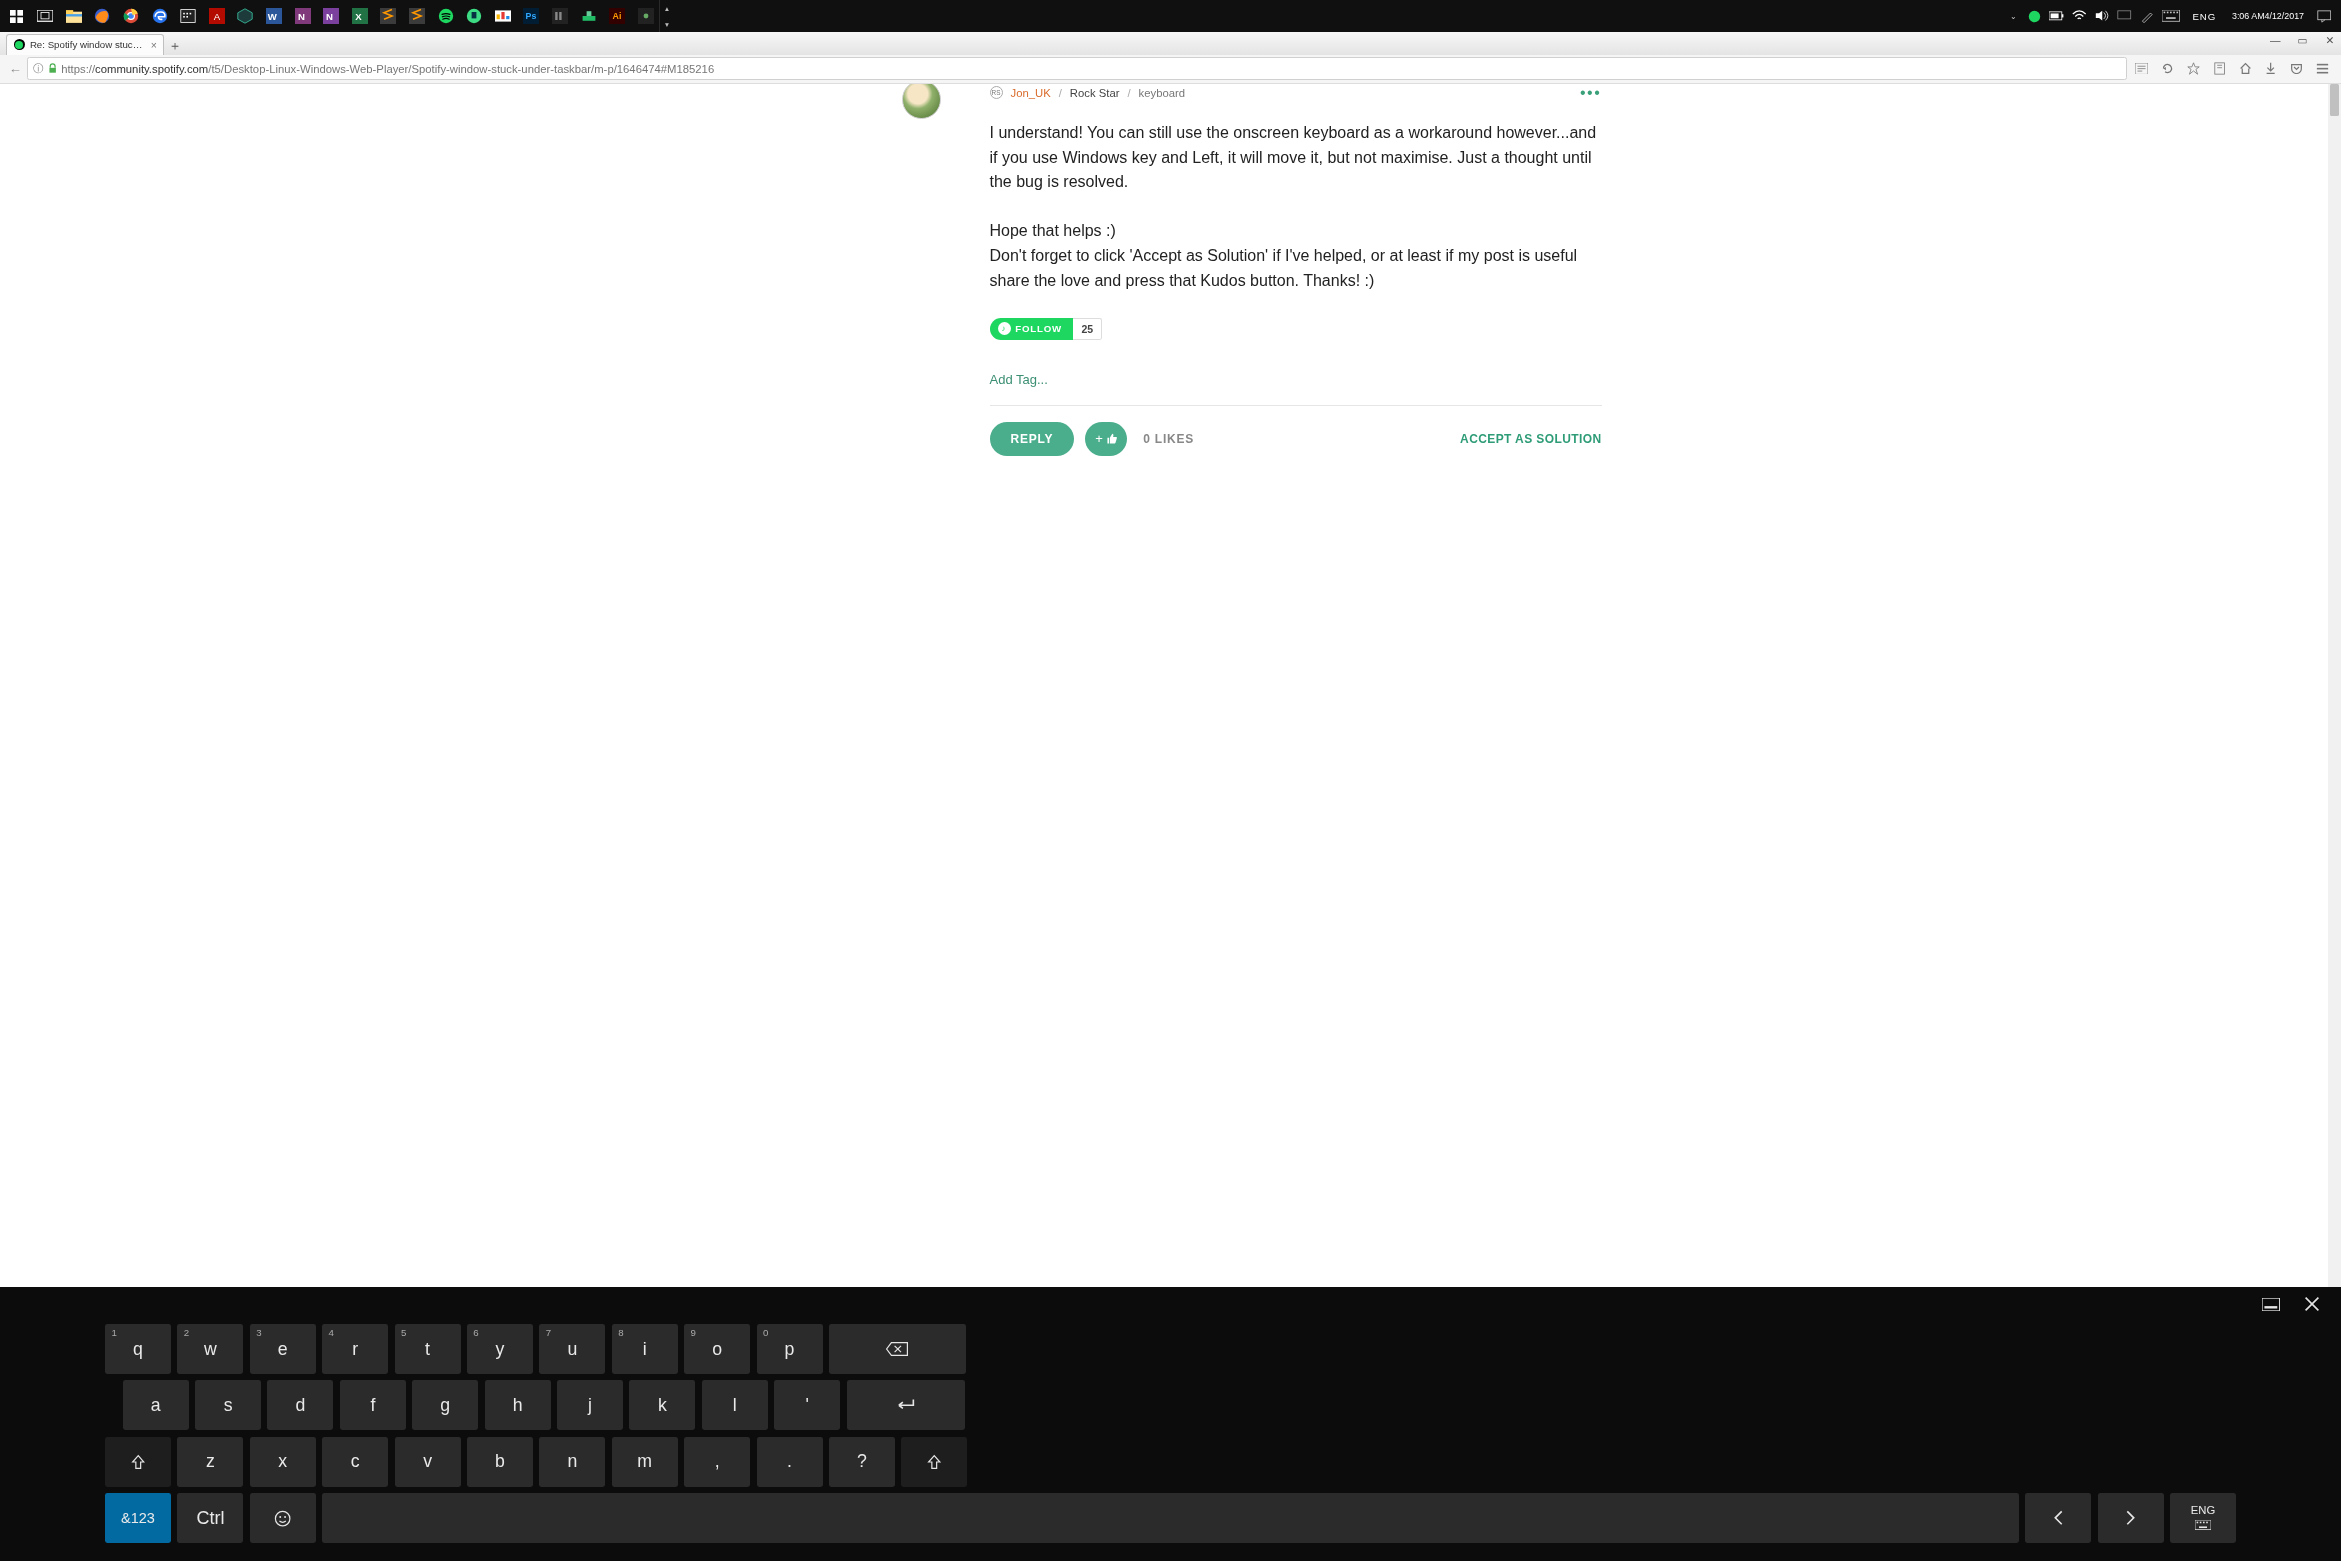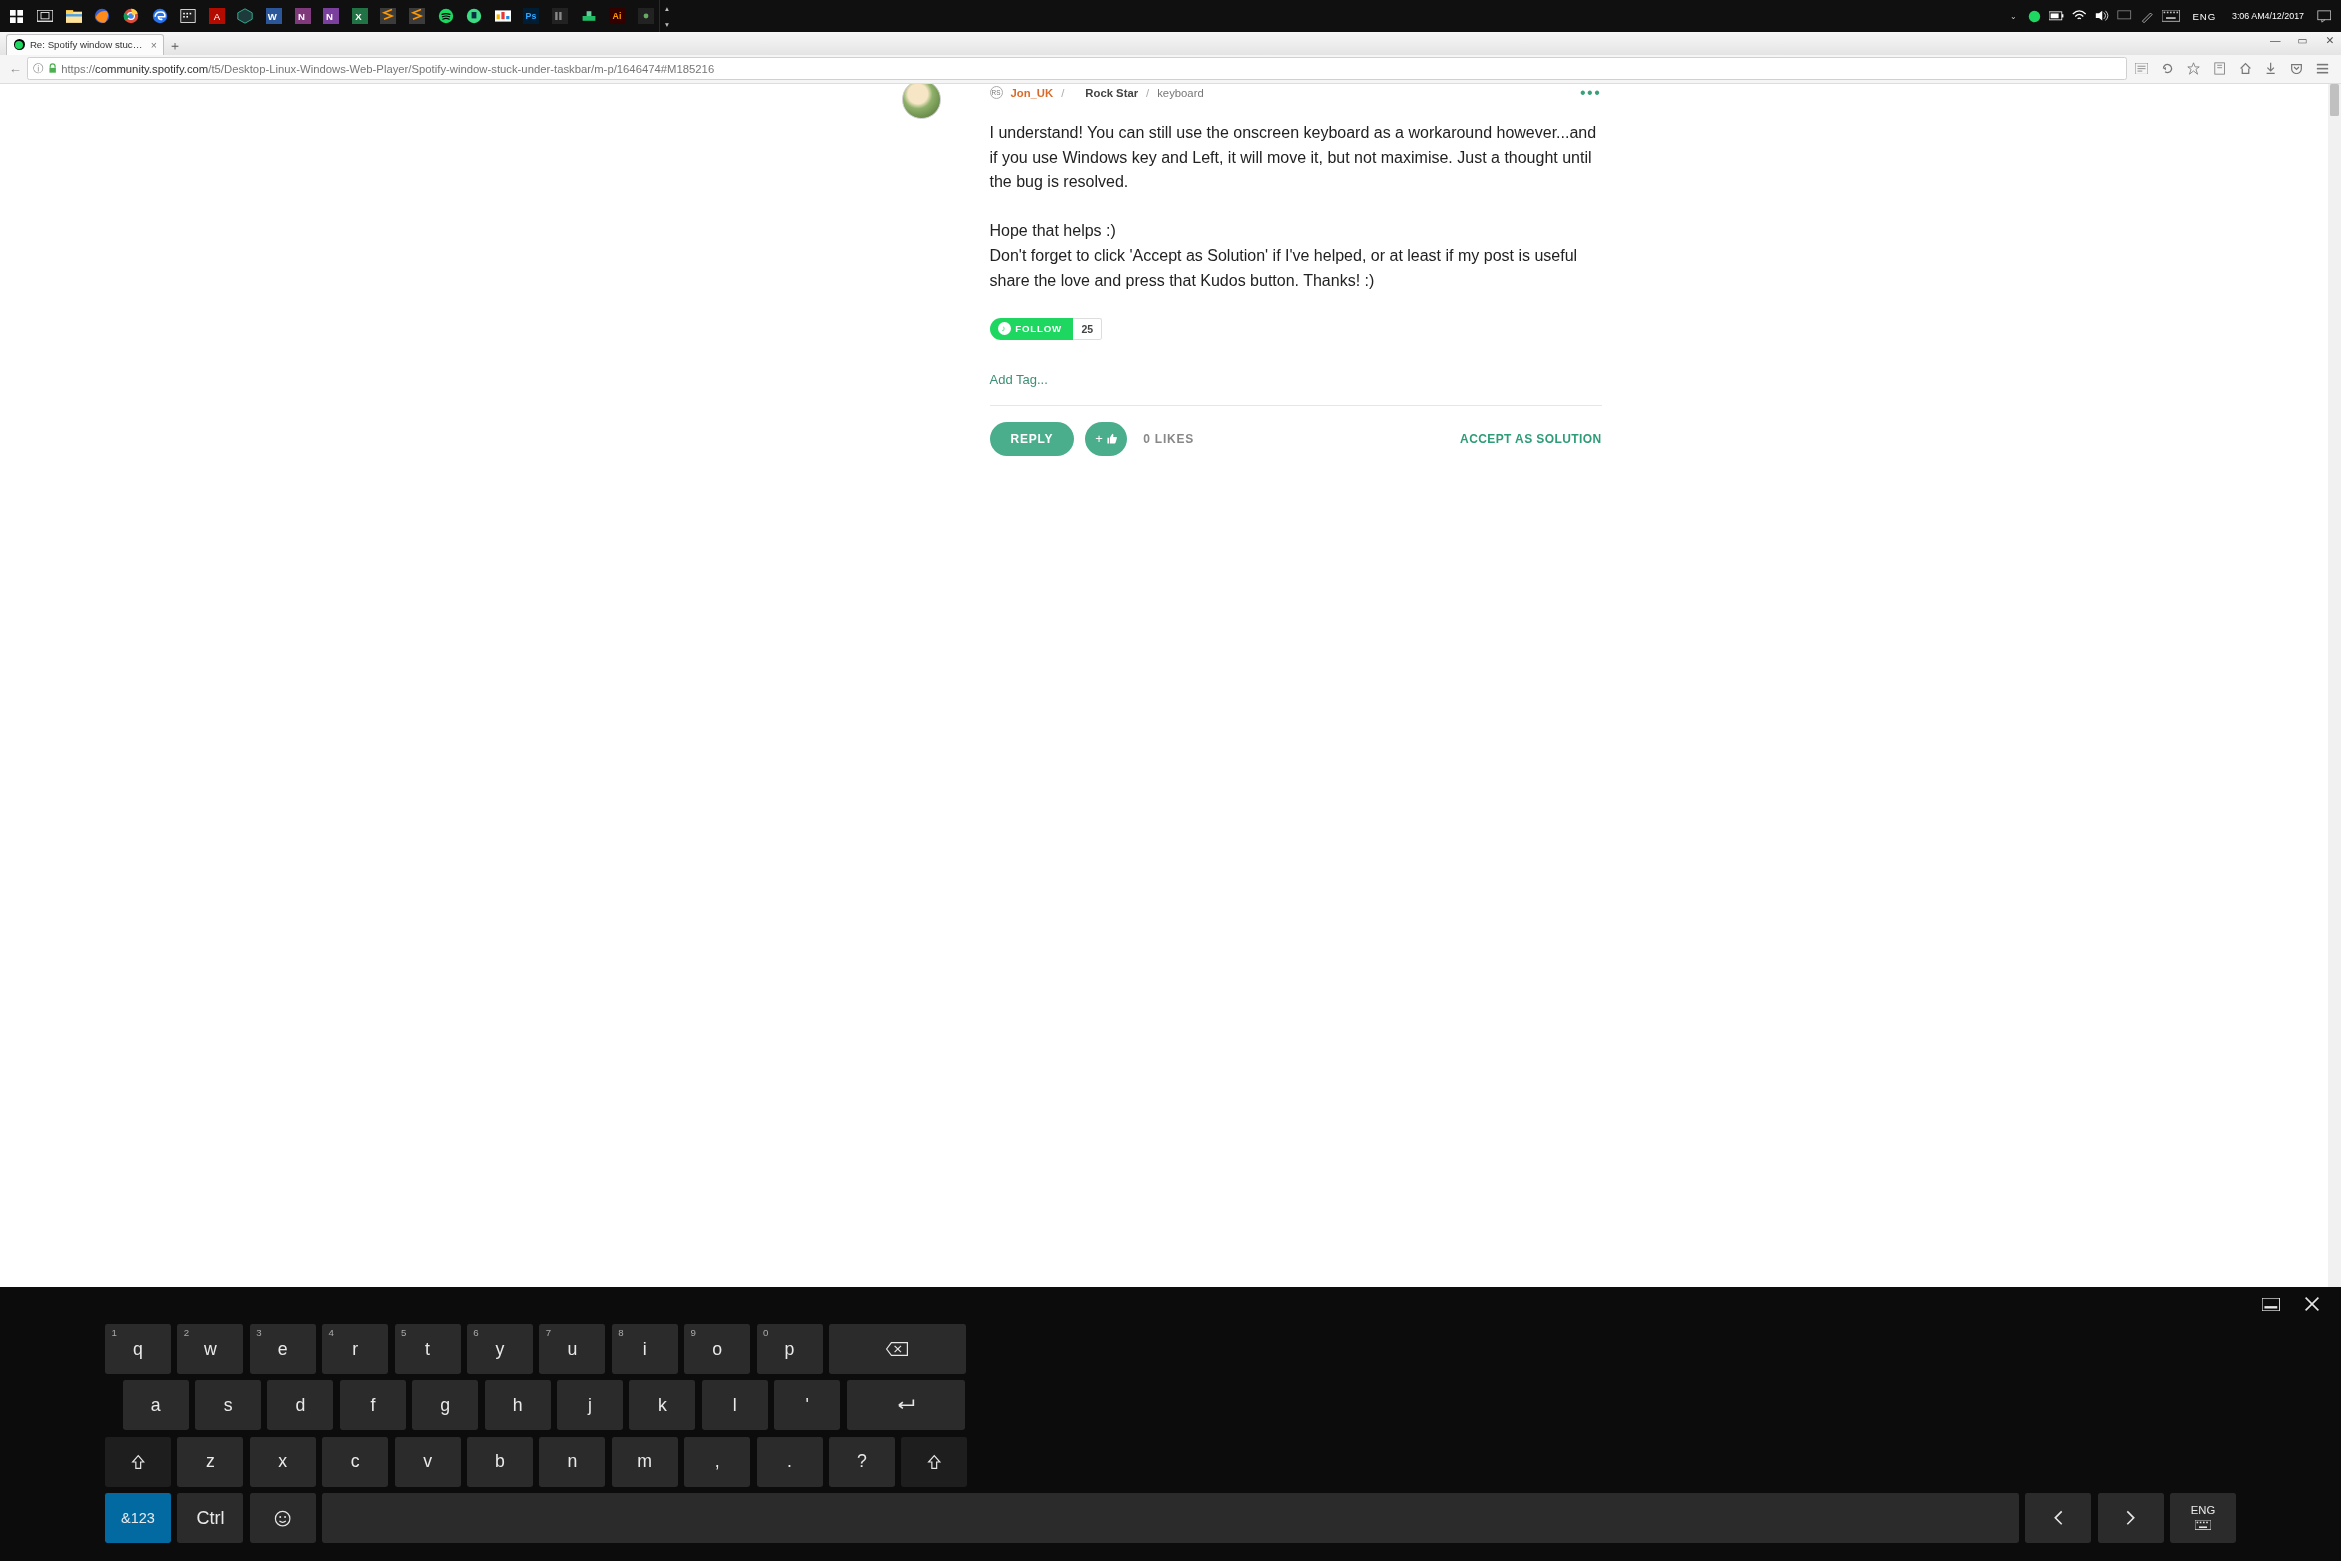--- a/index.html
+++ b/index.html
@@ -35,23 +35,23 @@
   .tool-icons { display:flex; align-items:center; gap:4.8px; padding: 0 4.8px; }
   .tool-icons .ti { width:21px; height:21px; display:flex; align-items:center; justify-content:center; color:#666; cursor:pointer; }
 
   
   .content-scroller { flex: 1; overflow-y: auto; position: relative; background:#fff; }
   .page-inner { width: 910px; margin: 0 auto; }
   .post-card { margin-left: 250px; background:#fff; padding: 0 24px 32px 24px; position: relative; }
   .avatar { position:absolute; left: -64px; top: -3.2px; width: 39px; height: 39px; border-radius: 50%; background: radial-gradient(circle at 40% 35%, #f7e6c6 0%, #f7e6c6 30%, #8eb06a 45%, #4a6d2e 100%); border:0.8px solid #ccc; }
   .post-meta { display:flex; align-items:center; gap: 8px; font-size:11.3px; color:#777; }
   .post-meta .badge { width:13px; height:13px; border:0.8px solid #aaa; border-radius:50%; display:inline-flex; align-items:center; justify-content:center; font-size:6.4px; color:#777; }
-  .post-meta .author { color:#d96b2a; font-weight:700; }
+  .post-meta .author { color:#d96b2a; font-weight:400; }
   .post-meta .sep { color:#aaa; }
-  .post-meta .rank { color:#444; font-weight:700;margin-left:13px; }
+  .post-meta .rank { color:#444; font-weight:400; }
   .post-menu { margin-left:auto; color:#3aa07a; font-size:16px; letter-spacing:1.6px; cursor:pointer; }
   .post-body { font-size: 16px; line-height: 1.55; color:#222; padding-top: 19.3px; }
   .post-body p { margin-bottom: 24px; }
   .follow-row { display:flex; align-items:center; margin-top: 14.5px; }
   .follow-btn { display:flex; align-items:center; }
   .follow-pill { background:#1ed760; color:#fff; font-size:9.7px; font-weight:700; letter-spacing:0.8px; padding:4.8px 11.3px 4.8px 8px; border-radius:11.3px 0 0 11.3px; display:flex; align-items:center; gap:4.8px; }
   .follow-pill .circ { width:13px; height:13px; border-radius:50%; background:#fff; color:#1ed760; font-size:8px; display:flex; align-items:center; justify-content:center; }
   .follow-count { border:0.8px solid #ddd; border-left:none; padding:4px 8px; font-size:10.5px; border-radius:0 2.4px 2.4px 0; color:#444; font-weight:700; }
   .add-tag { color:#3b8f73; font-size:13px; margin-top: 32px; cursor:pointer; }
   .divider { border-top:0.8px solid #e6e6e6; margin-top:17.7px; margin-bottom:16px; }

